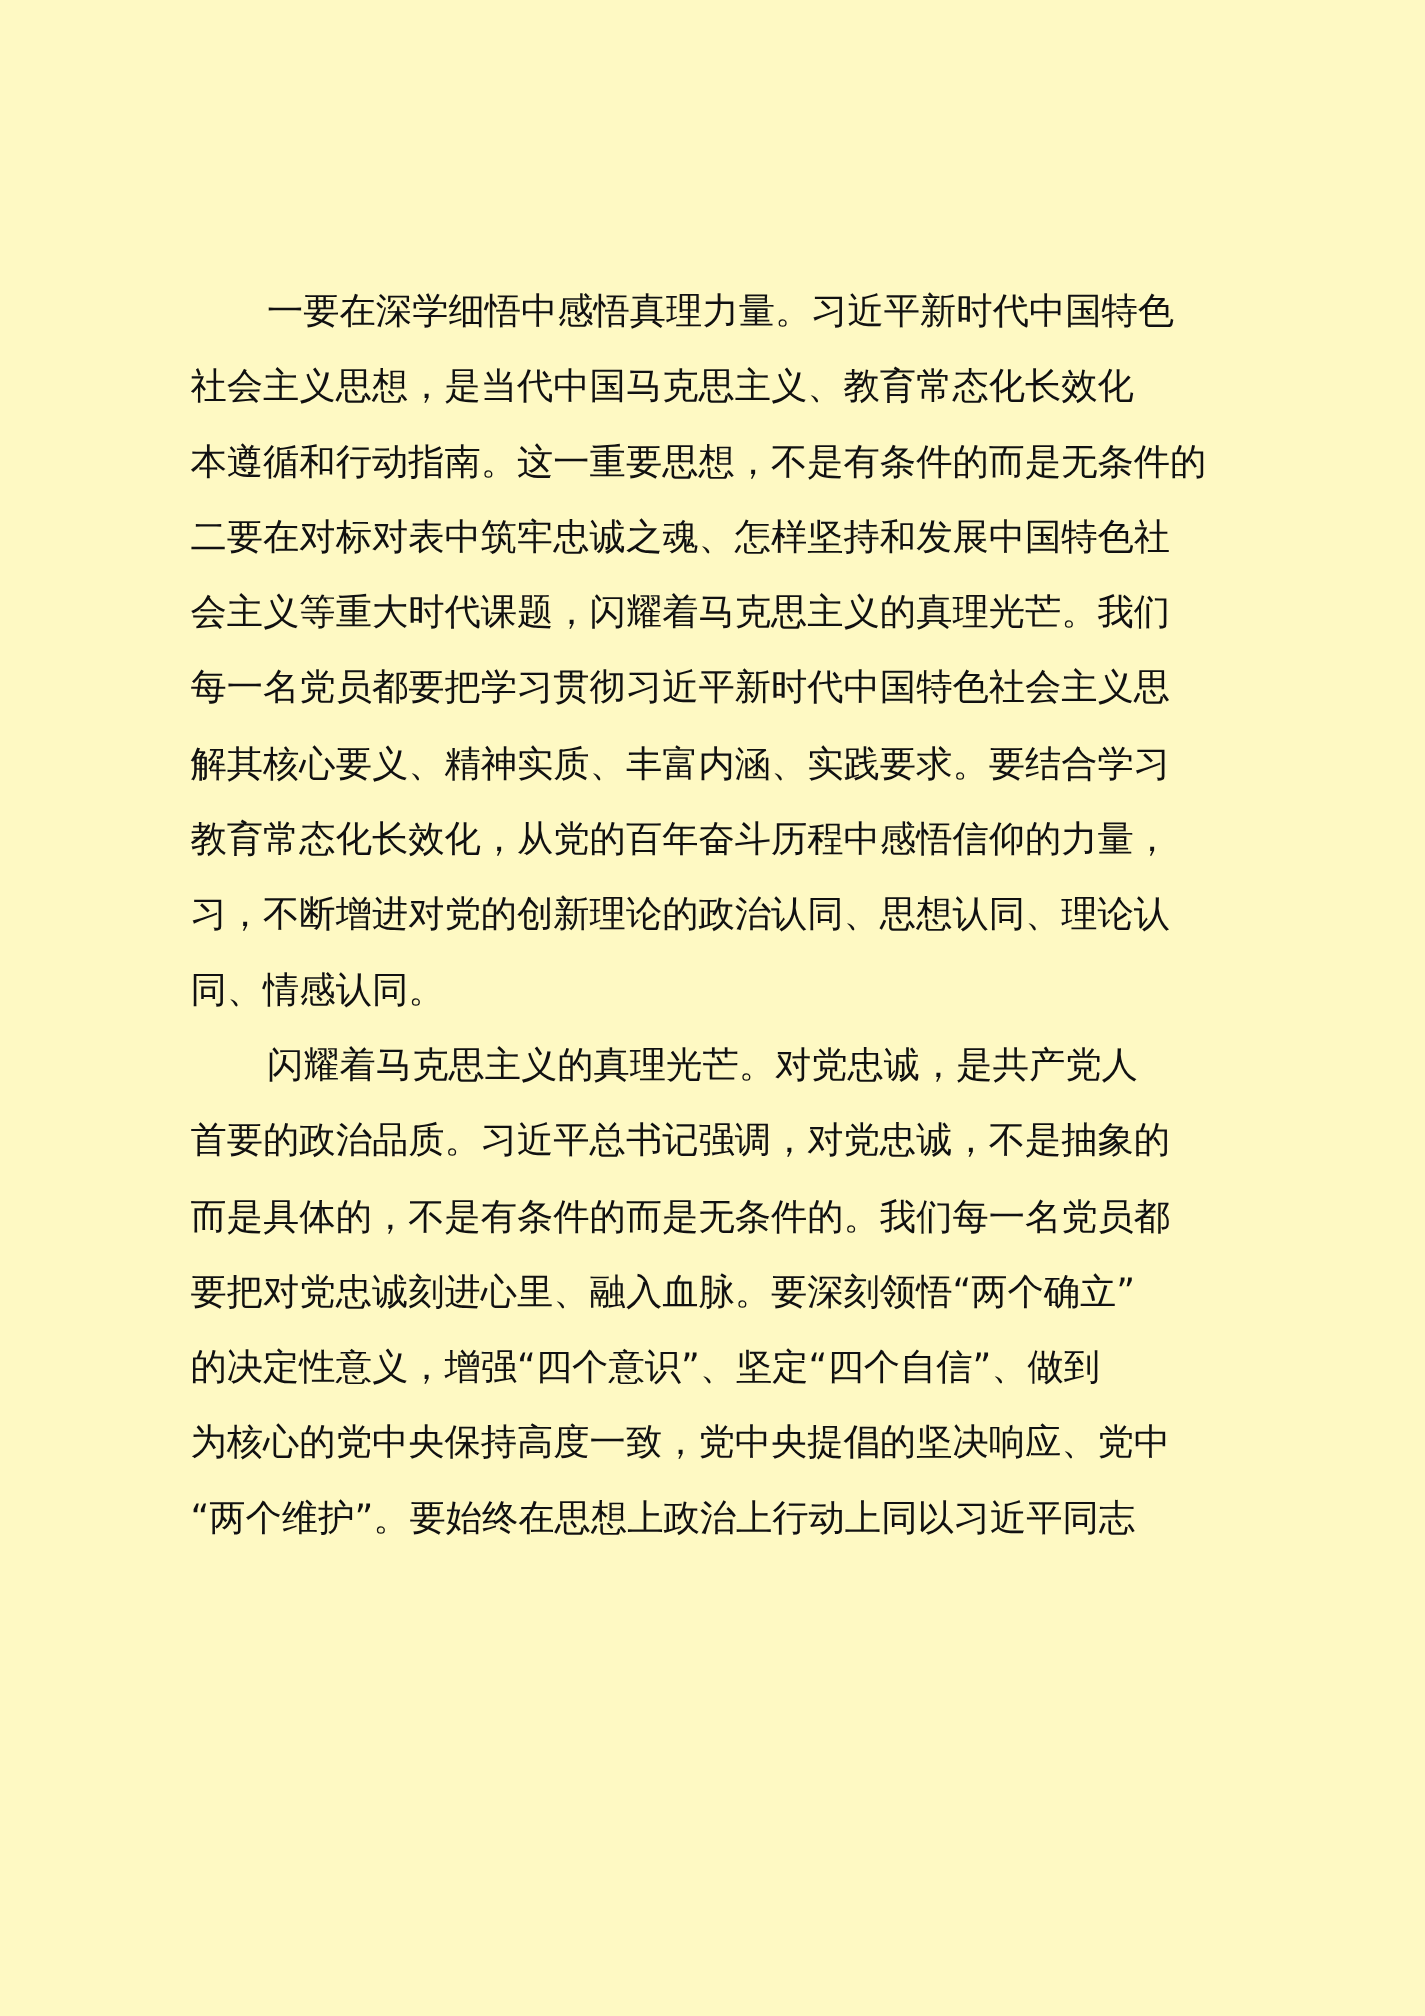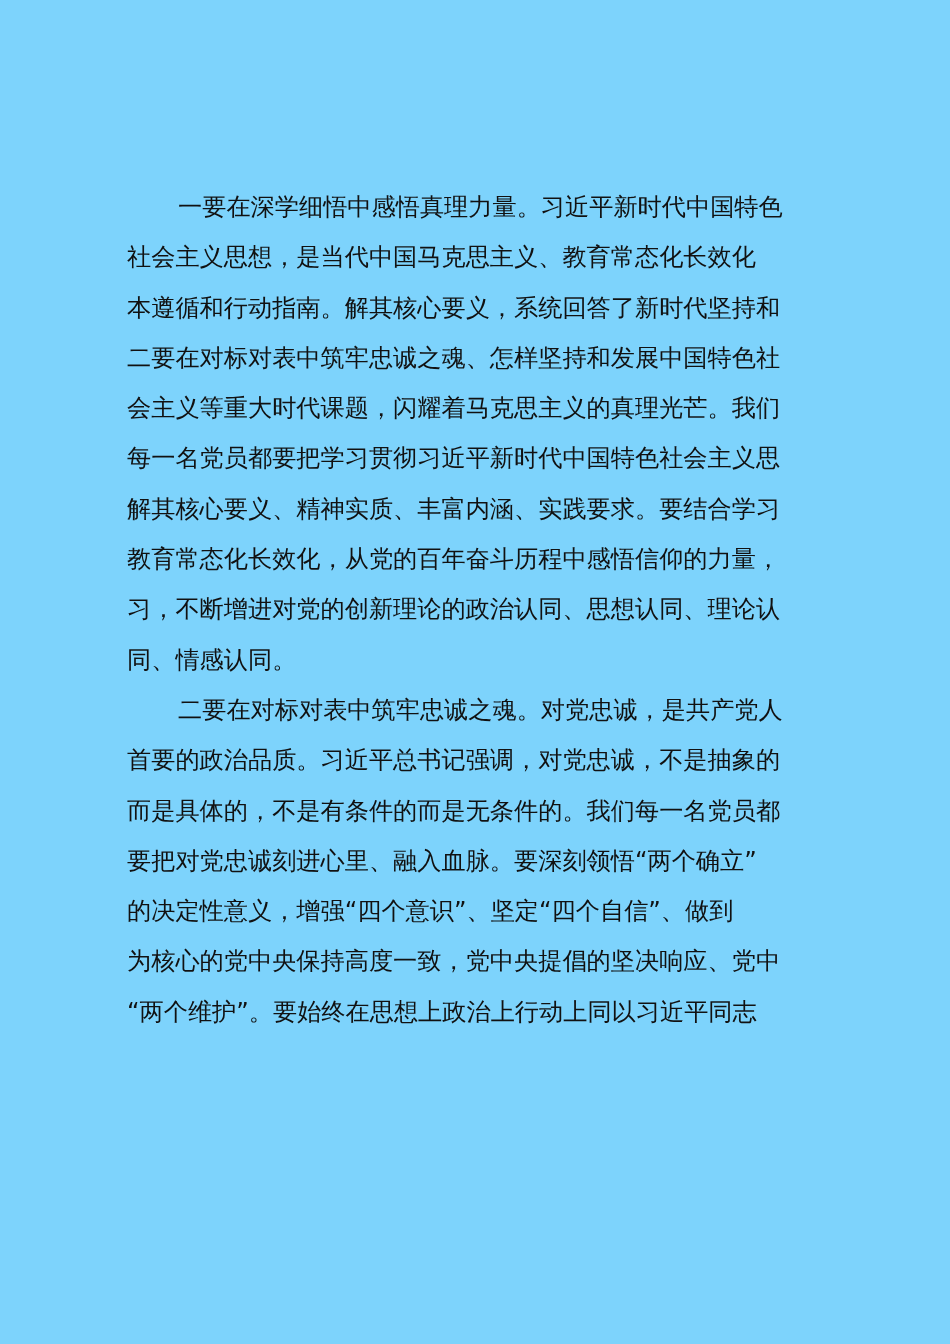--- a/index.html
+++ b/index.html
@@ -12,21 +12,21 @@
     height: 1344px;
     position: relative;
     overflow: hidden;
   }
   .page {
     position: absolute;
     left: 0;
     top: 0;
     width: 950px;
     height: 1344px;
-    background: #7dd3fc;
+    background: #fef9c3;
   }
   .content {
     position: absolute;
     left: 127px;
     top: 182px;
     width: 710px;
   }
   .line {
     height: 50.3px;
     line-height: 50.3px;
@@ -42,32 +42,32 @@
 </style>
 </head>
 <body>
 
 <div class="page">
   <div class="content">
 
     <div class="paragraph">
       <div class="line indent">一要在深学细悟中感悟真理力量。习近平新时代中国特色</div>
       <div class="line">社会主义思想，是当代中国马克思主义、教育常态化长效化</div>
-      <div class="line">本遵循和行动指南。解其核心要义，系统回答了新时代坚持和</div>
+      <div class="line">本遵循和行动指南。这一重要思想，不是有条件的而是无条件的</div>
       <div class="line">二要在对标对表中筑牢忠诚之魂、怎样坚持和发展中国特色社</div>
       <div class="line">会主义等重大时代课题，闪耀着马克思主义的真理光芒。我们</div>
       <div class="line">每一名党员都要把学习贯彻习近平新时代中国特色社会主义思</div>
       <div class="line">解其核心要义、精神实质、丰富内涵、实践要求。要结合学习</div>
       <div class="line">教育常态化长效化，从党的百年奋斗历程中感悟信仰的力量，</div>
       <div class="line">习，不断增进对党的创新理论的政治认同、思想认同、理论认</div>
       <div class="line">同、情感认同。</div>
     </div>
 
     <div class="paragraph">
-      <div class="line indent">二要在对标对表中筑牢忠诚之魂。对党忠诚，是共产党人</div>
+      <div class="line indent">闪耀着马克思主义的真理光芒。对党忠诚，是共产党人</div>
       <div class="line">首要的政治品质。习近平总书记强调，对党忠诚，不是抽象的</div>
       <div class="line">而是具体的，不是有条件的而是无条件的。我们每一名党员都</div>
       <div class="line">要把对党忠诚刻进心里、融入血脉。要深刻领悟“两个确立”</div>
       <div class="line">的决定性意义，增强“四个意识”、坚定“四个自信”、做到</div>
       <div class="line">为核心的党中央保持高度一致，党中央提倡的坚决响应、党中</div>
       <div class="line">“两个维护”。要始终在思想上政治上行动上同以习近平同志</div>
     </div>
 
   </div>
 </div>

